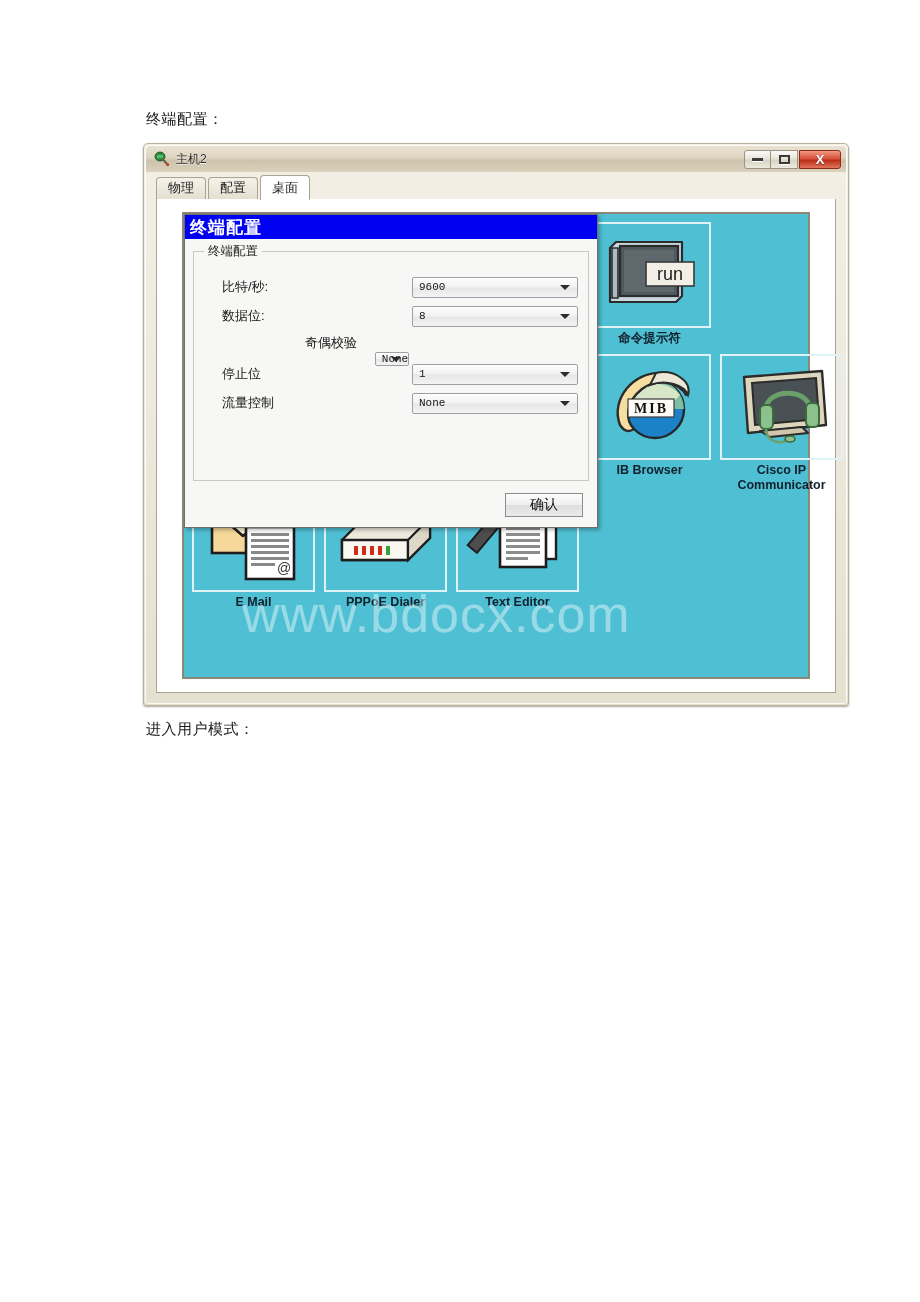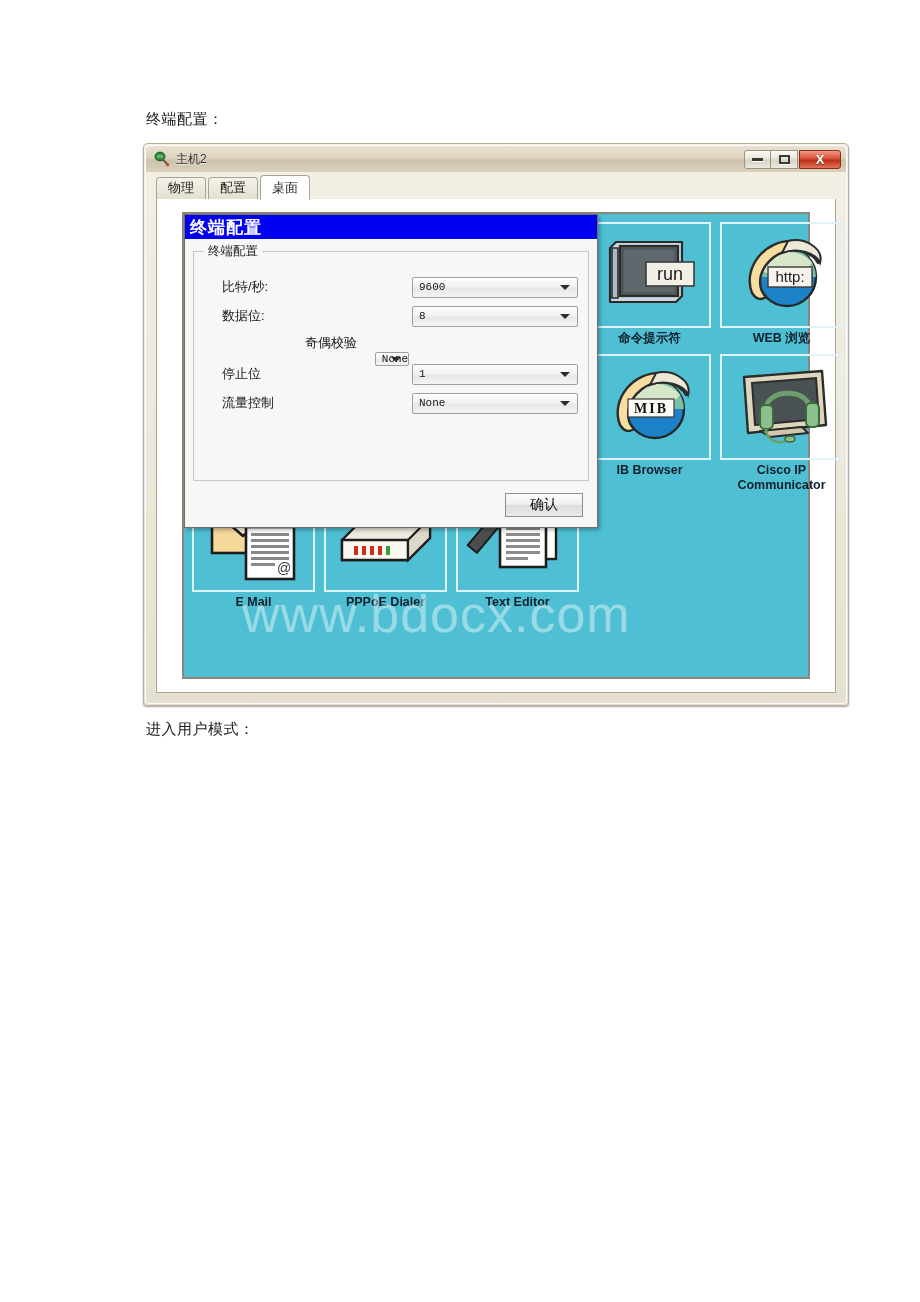--- a/index.html
+++ b/index.html
@@ -301,34 +301,20 @@
               <g>
                 <rect x="46" y="30" width="48" height="24" fill="#f2efe6" stroke="#3a3a3a" stroke-width="1.6"></rect>
                 <text x="70" y="48" font-family="Liberation Sans, sans-serif" font-size="18" fill="#1b1b1b" text-anchor="middle">run</text>
               </g>
             </g>
           </svg>
         </div>
         <div class="icon-label">命令提示符</div>
       </div>
 
-      <div class="icon-cell" style="left:536px;top:8px;">
-        <div class="icon-tile">
-          <svg width="100" height="88" viewBox="0 0 100 88">
-            <circle cx="55" cy="46" r="29" fill="#1c82c8" stroke="#262626" stroke-width="2.4"></circle>
-            <path d="M26 46 a29 29 0 0 1 58 0 z" fill="#7fc3a2" opacity=".95"></path>
-            <path d="M30 40 a29 29 0 0 1 50 -8 q-18 22 -50 8 z" fill="#d8e6c8"></path>
-            <path d="M20 62 C10 36, 34 8, 62 10 C84 12, 92 26, 86 32 C80 20, 58 14, 42 26 C24 40, 26 58, 34 66 C28 70, 24 68, 20 62 Z" fill="#f5dea0" stroke="#2b2b2b" stroke-width="2.4" stroke-linejoin="round"></path>
-            <path d="M50 22 C66 16, 84 22, 88 32 C92 18, 74 6, 56 10 Z" fill="#ece7d6" stroke="#2b2b2b" stroke-width="2"></path>
-            <rect x="36" y="36" width="44" height="20" fill="#f6f4ec" stroke="#3a3a3a" stroke-width="1.4"></rect>
-            <text x="58" y="51" font-family="Liberation Sans, sans-serif" font-size="15" fill="#1b1b1b" text-anchor="middle">http:</text>
-          </svg>
-        </div>
-        <div class="icon-label">WEB 浏览</div>
-      </div>
 
       <div class="icon-cell" style="left:8px;top:140px;">
         <div class="icon-tile"></div>
         <div class="icon-label"></div>
       </div>
       <div class="icon-cell" style="left:140px;top:140px;">
         <div class="icon-tile"></div>
         <div class="icon-label"></div>
       </div>
       <div class="icon-cell" style="left:272px;top:140px;">

